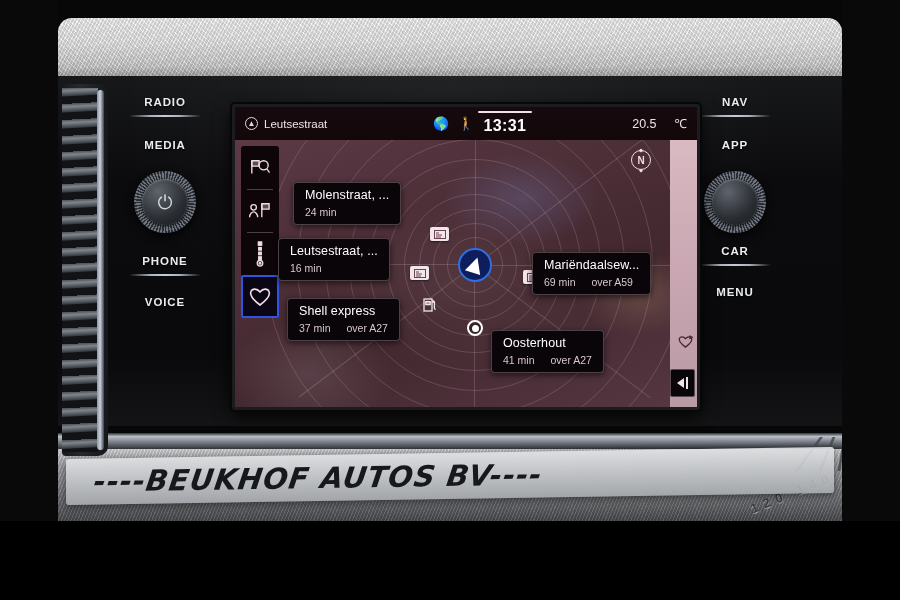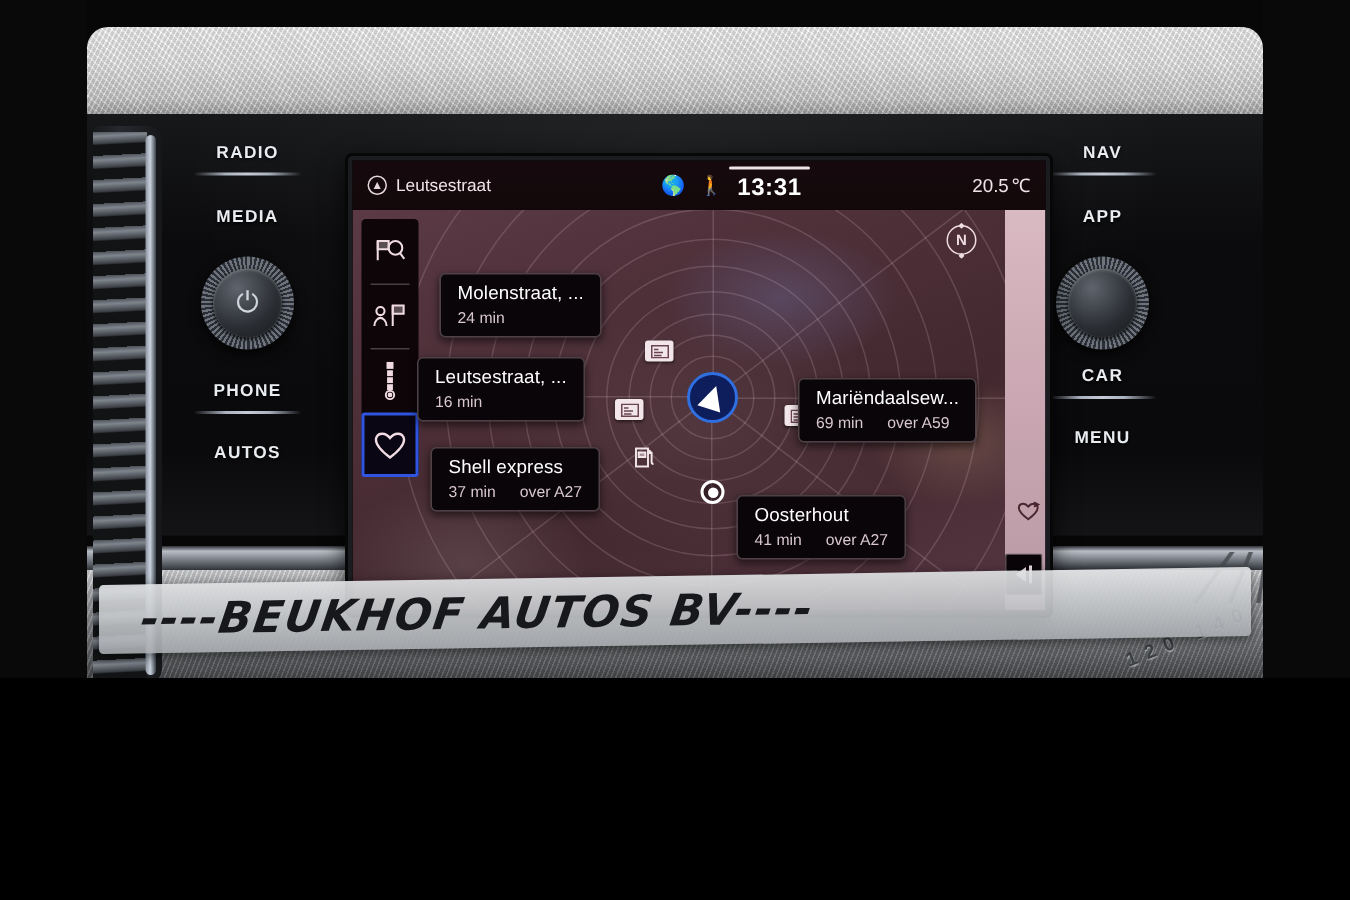--- a/index.html
+++ b/index.html
@@ -6,21 +6,21 @@
 
   html, body {
     width: 900px; height: 600px;
     background: #000;
     font-family: "Liberation Sans", sans-serif;
     overflow: hidden;
   }
 
   #stage {
     position: relative;
-    width: 900px; height: 452px;
+    width: 900px; height: 521px;
     background: #070708;
     overflow: hidden;
   }
 
   
   .bar-left, .bar-right {
     position: absolute; top: 0; bottom: 0;
     width: 58px; background: #090909; z-index: 40;
   }
   .bar-left { left: 0; }
@@ -142,21 +142,21 @@
   
   .statusbar {
     position: absolute; left: 0; right: 0; top: 0; height: 33px;
     display: flex; align-items: center;
     background: linear-gradient(180deg,#160a0e,#120709);
     font-size: 11.5px; color: #f0e2e8;
     padding: 0 10px;
   }
   .sb-left { display:flex; align-items:center; gap:6px; flex: 0 0 auto; }
   .sb-mid  { flex: 1; display:flex; align-items:center; justify-content:center; gap:9px; position:relative; }
-  .sb-right{ flex: 0 0 auto; display:flex; align-items:baseline; gap:2px; }
+  .sb-right{ flex: 0 0 auto; display:flex; align-items:baseline; gap:18px; }
 
   .circ-a {
     width: 13px; height: 13px; border-radius: 50%;
     border: 1.2px solid #e7d6dd; display:flex; align-items:center; justify-content:center;
     font-size: 8px; line-height: 1; color:#e7d6dd;
   }
   .clock-wrap { position: relative; padding-top: 4px; }
   .clock-bar {
     position: absolute; left: 50%; transform: translateX(-50%); top: -2px;
     width: 54px; height: 2.5px; background: #efe3e8; border-radius: 2px;
@@ -365,21 +365,21 @@
 
   <div class="bezel left">
     <div class="soft-btn">RADIO</div>
     <div class="divider"></div>
     <div class="soft-btn" style="margin-top:22px">MEDIA</div>
     <div class="knob" style="margin-top:20px">
       <span class="pwr">⏻</span>
     </div>
     <div class="soft-btn" style="margin-top:22px">PHONE</div>
     <div class="divider"></div>
-    <div class="soft-btn" style="margin-top:20px">AUTOS</div>
+    <div class="soft-btn" style="margin-top:20px">VOICE</div>
   </div>
 
   <div class="bezel right">
     <div class="soft-btn">NAV</div>
     <div class="divider"></div>
     <div class="soft-btn" style="margin-top:22px">APP</div>
     <div class="knob" style="margin-top:20px"></div>
     <div class="soft-btn" style="margin-top:12px">CAR</div>
     <div class="divider"></div>
     <div class="soft-btn" style="margin-top:20px">MENU</div>

